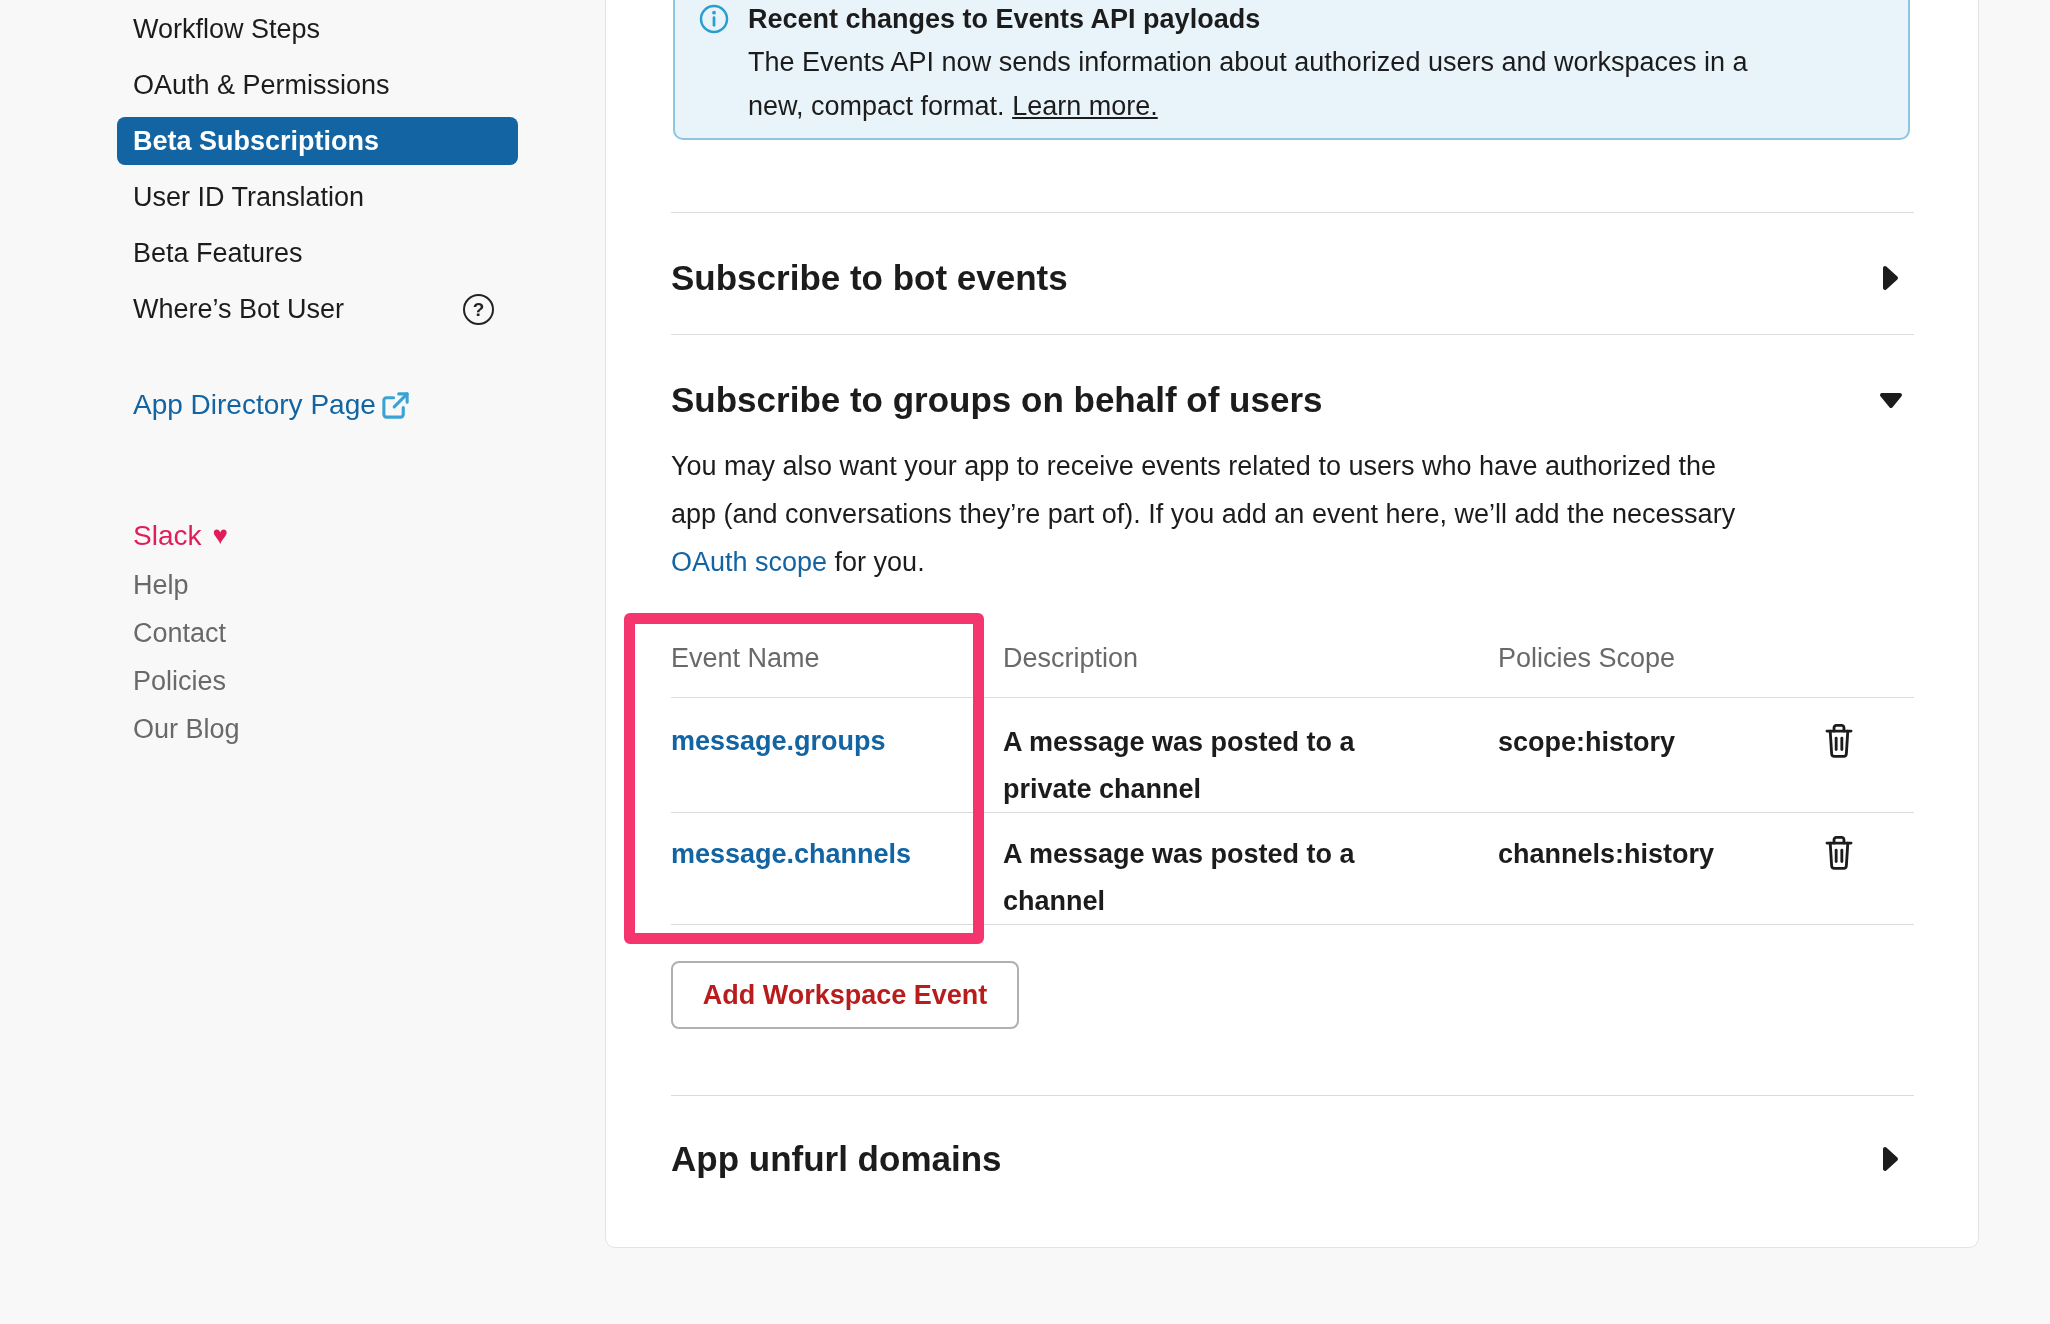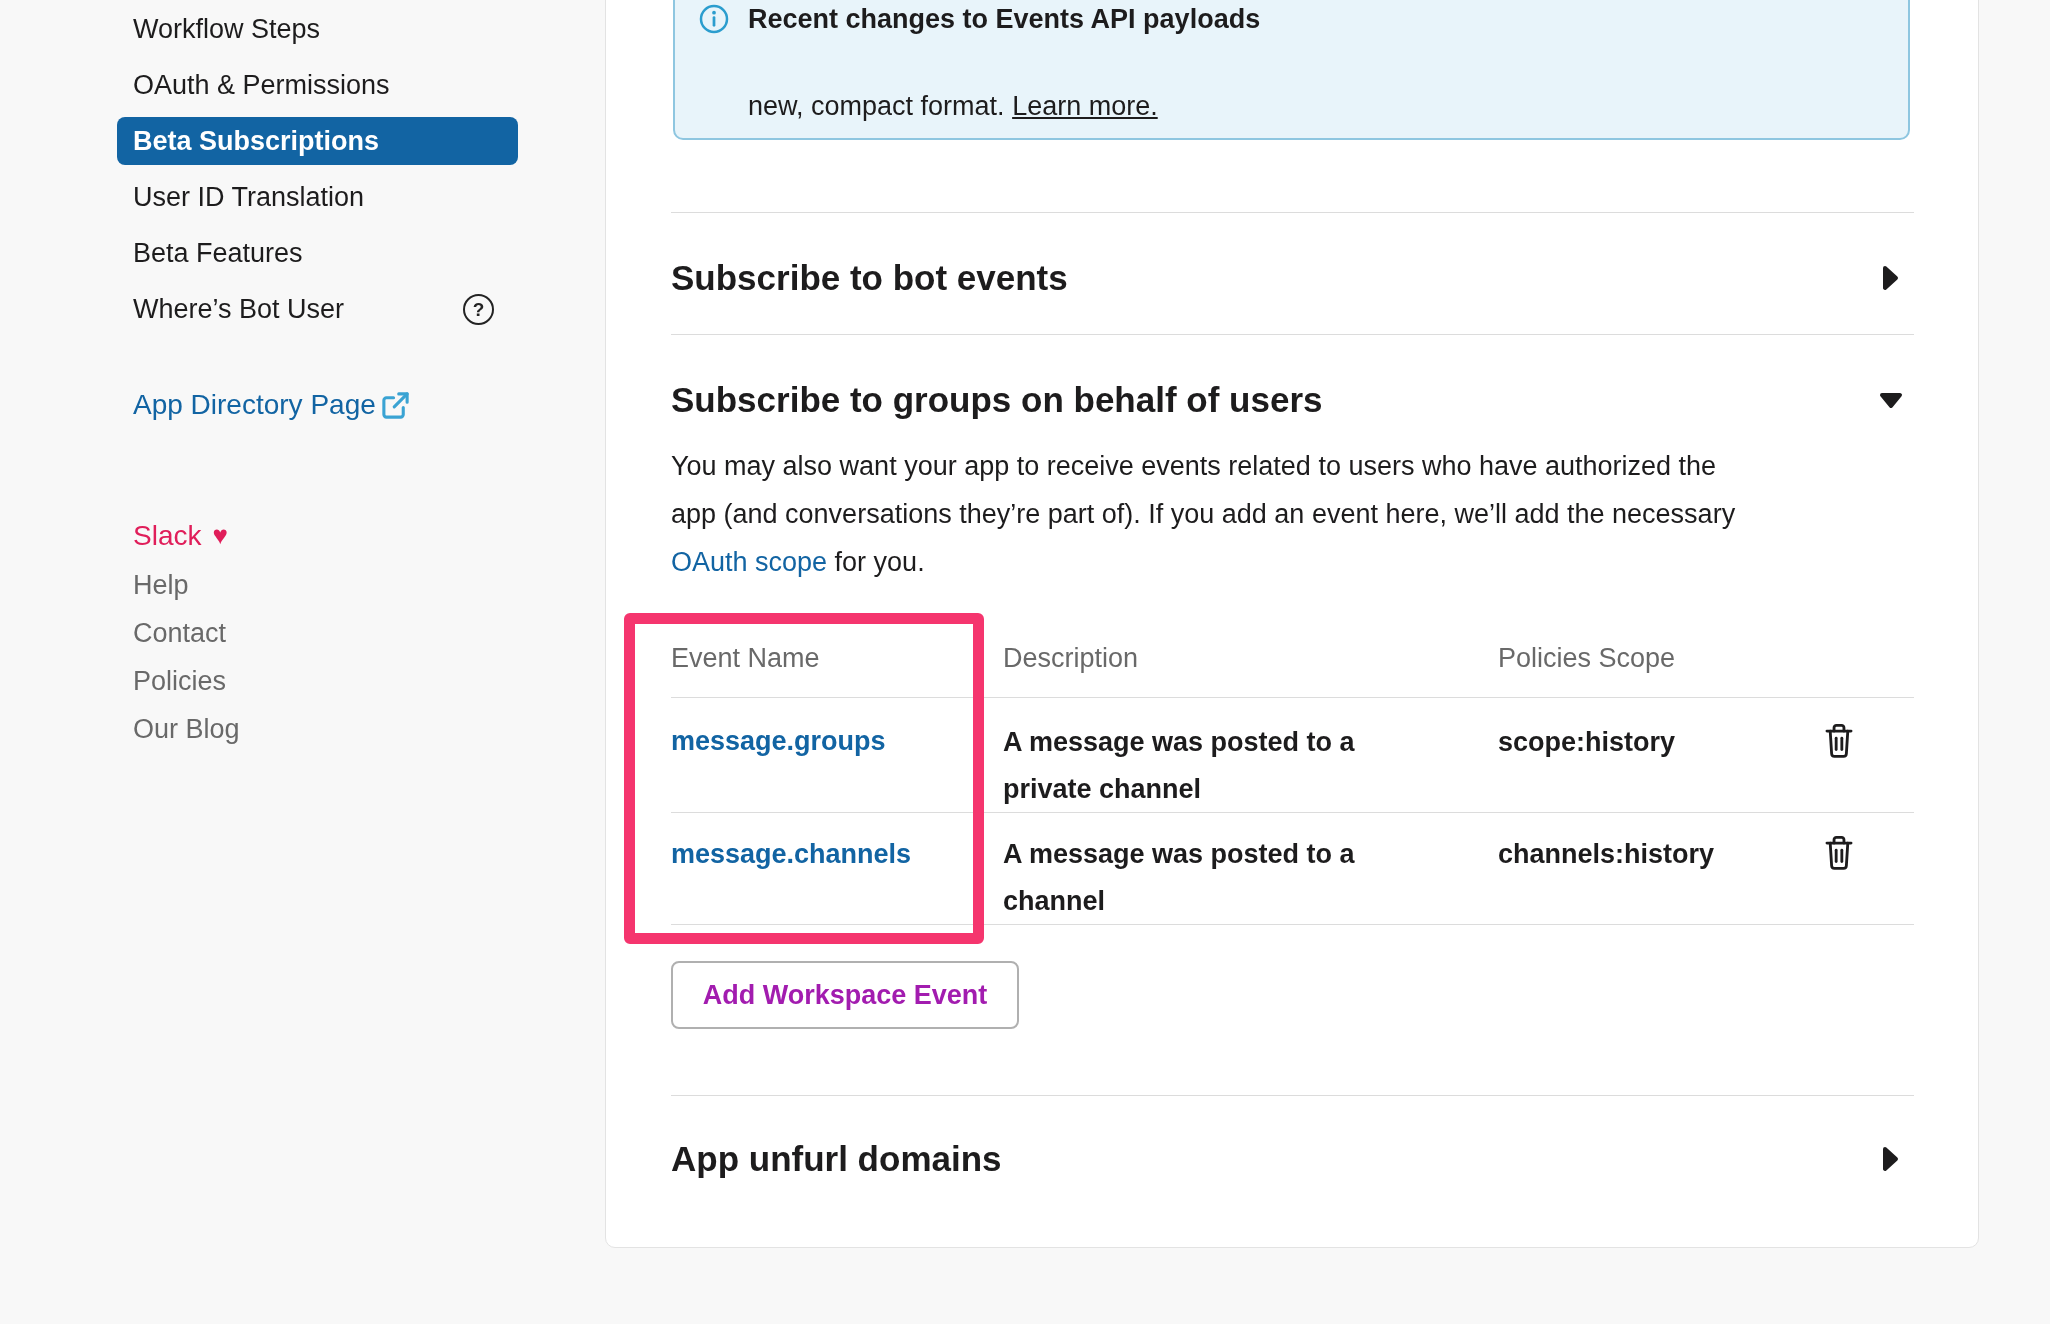--- a/index.html
+++ b/index.html
@@ -67,21 +67,21 @@
   .trash-btn { position:absolute; left:1216px; width:34px; height:40px; cursor:pointer; background:none; border:none; display:flex; }
 
   .pink-highlight {
     position:absolute; left:18px; top:622px; width:360px; height:331px;
     border:11px solid #f5356e; border-radius:6px; z-index:9; pointer-events:none;
   }
 
   .add-btn {
     position:absolute; left:65px; top:970px; width:348px; height:68px;
     background:#ffffff; border:2px solid #b0b0b0; border-radius:8px;
-    font-family:inherit; font-size:27px; font-weight:700; color:#a21caf;
+    font-family:inherit; font-size:27px; font-weight:700; color:#b91c1c;
     display:flex; align-items:center; justify-content:center; cursor:pointer;
   }
 </style>
 </head>
 <body>
 
 <ul class="sidebar-nav">
   <li class="nav-item">Workflow Steps</li>
   <li class="nav-item">OAuth &amp; Permissions</li>
   <li class="nav-item selected">Beta Subscriptions</li>
@@ -118,21 +118,21 @@
   <div class="banner">
     <span class="banner-icon">
       <svg viewBox="0 0 24 24" width="30" height="30">
         <circle cx="12" cy="12" r="10.4" fill="none" stroke="#2b9dce" stroke-width="2"></circle>
         <line x1="12" y1="10.8" x2="12" y2="17" stroke="#2b9dce" stroke-width="2.2" stroke-linecap="round"></line>
         <circle cx="12" cy="6.9" r="1.5" fill="#2b9dce"></circle>
       </svg>
     </span>
     <div class="banner-title">Recent changes to Events API payloads</div>
     <div class="banner-body">
-      <br>
+      <span>The Events API now sends information about authorized users and workspaces in a</span><br>
       <span>new, compact format.</span>
       <span class="learn-more">Learn more.</span>
     </div>
   </div>
 
   <div class="divider" style="top:221px;"></div>
 
   <div class="section-title section-toggle" style="top:265px;">Subscribe to bot events</div>
   <span class="caret" style="left:1272px; top:270px;">
     <svg width="24" height="34" viewBox="0 0 24 34">

